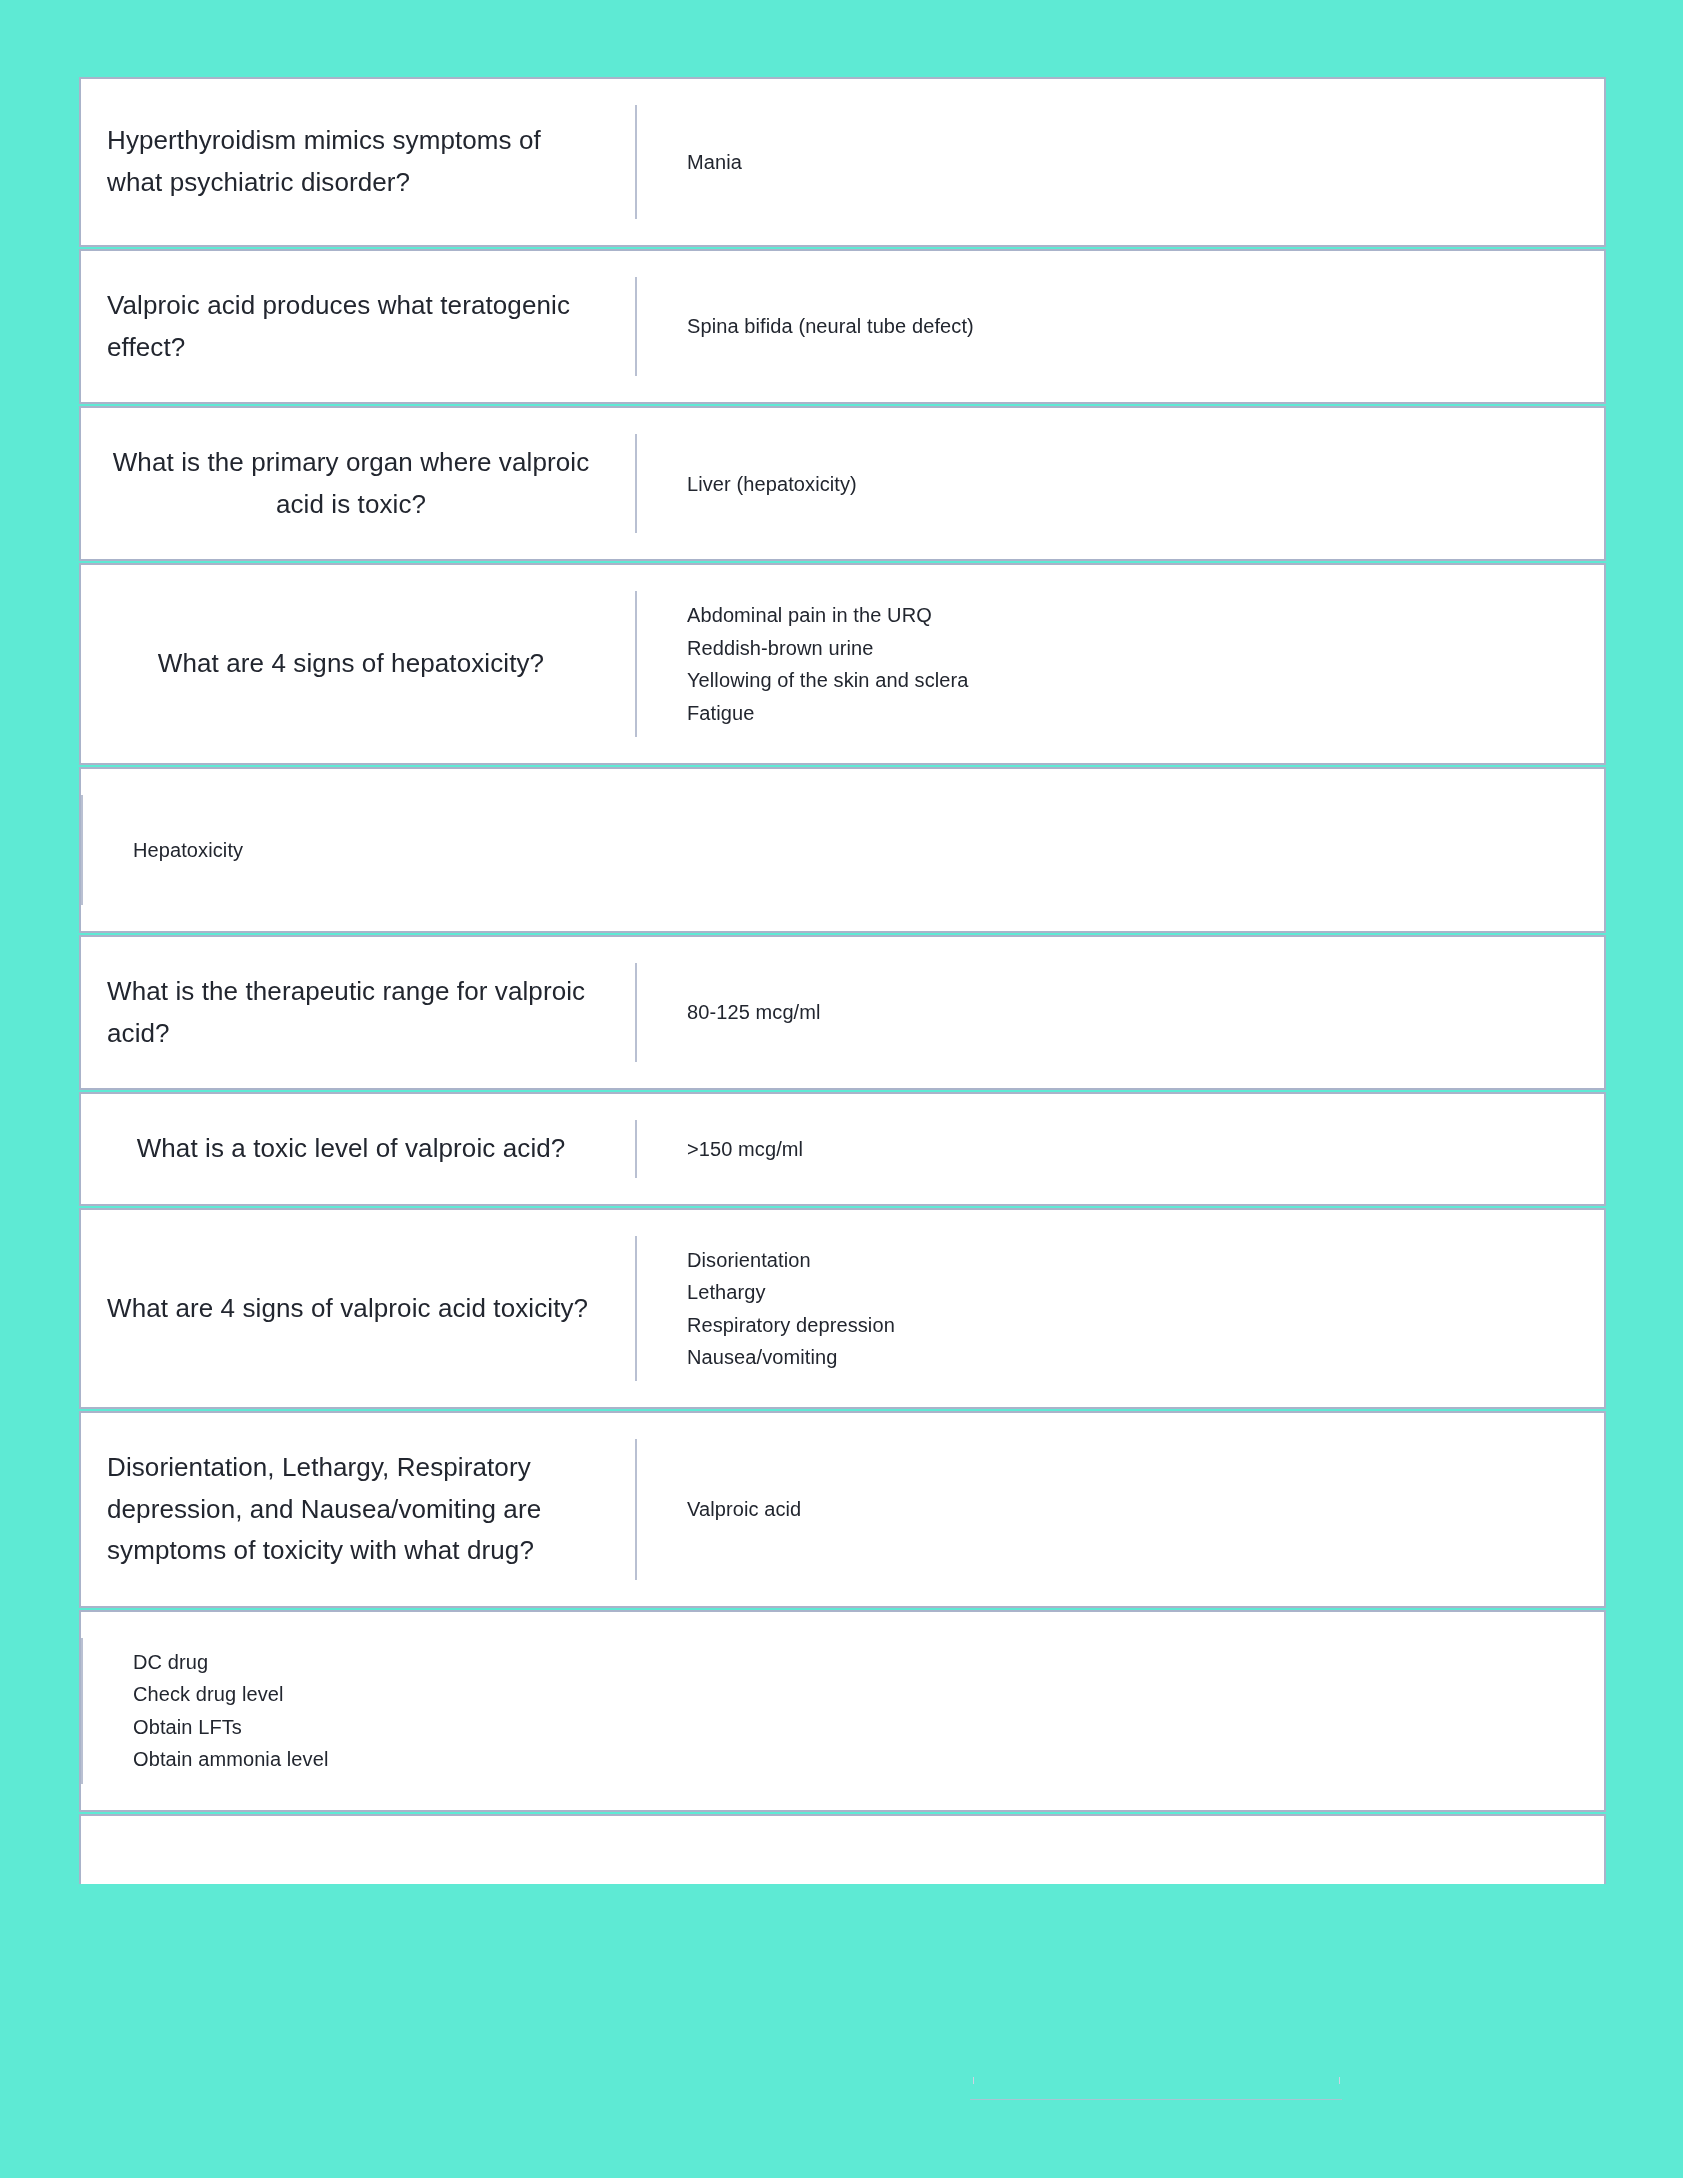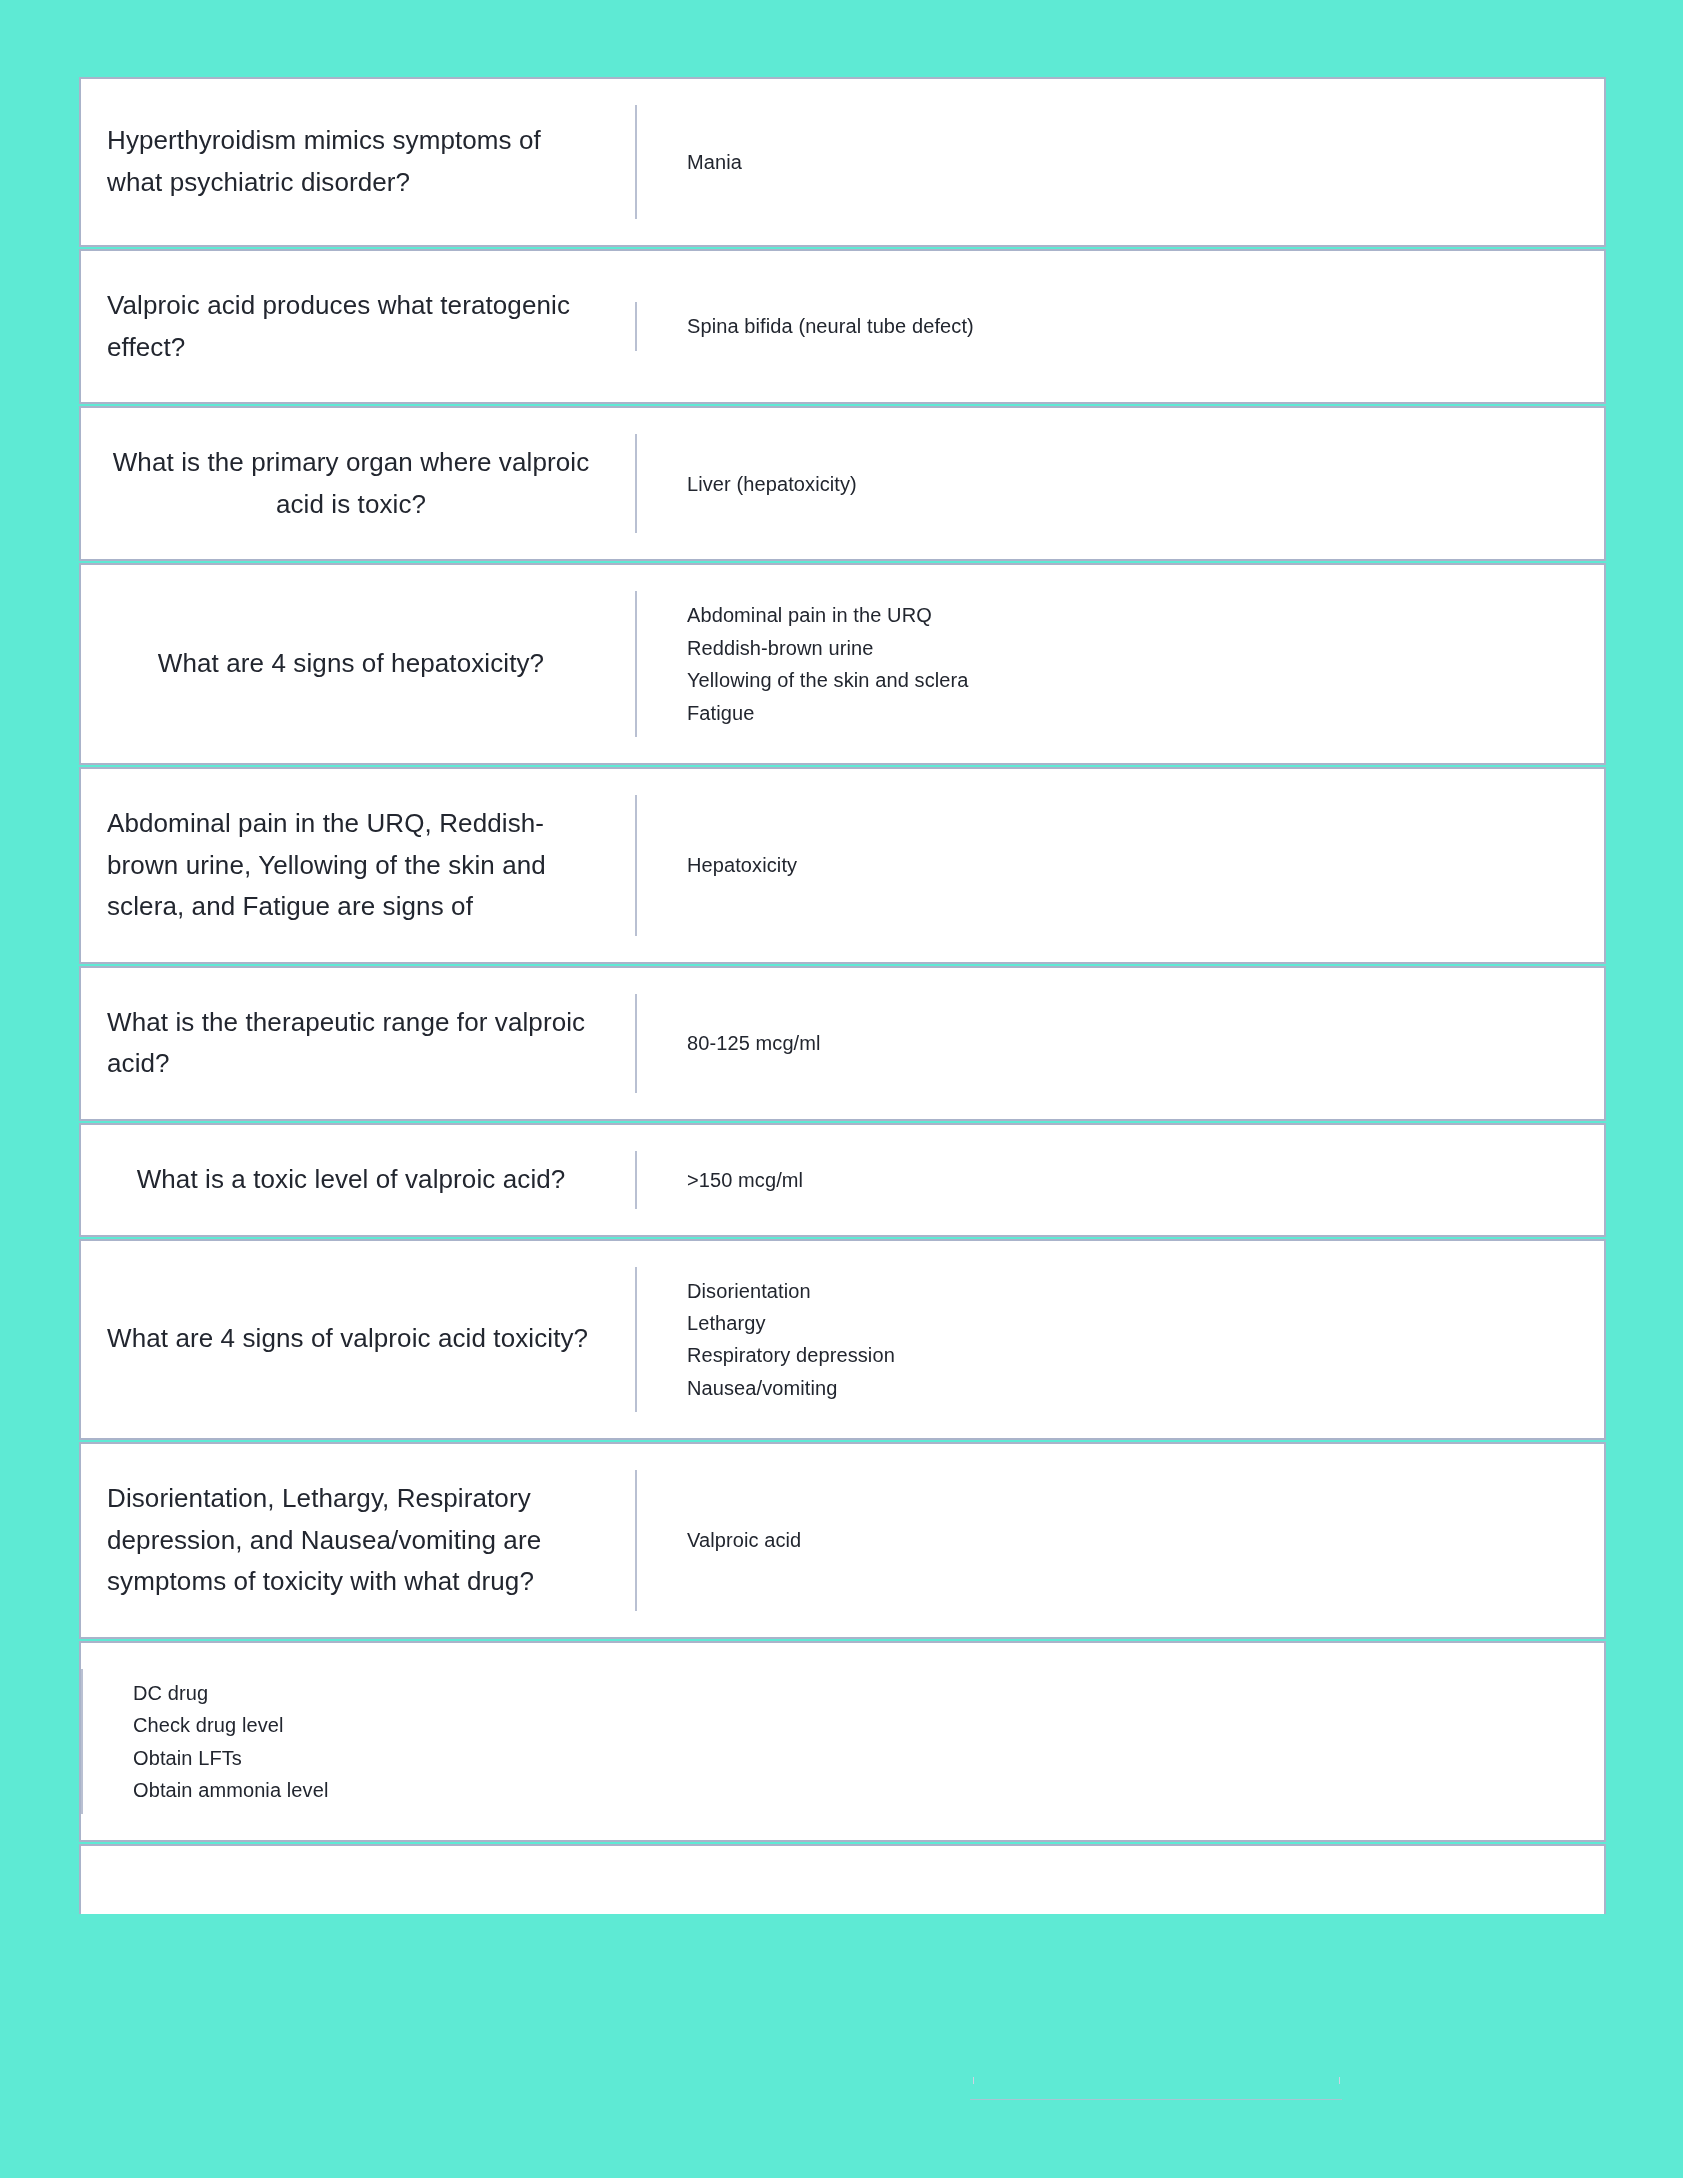--- a/index.html
+++ b/index.html
@@ -100,21 +100,21 @@
   }
   .a-list li {
     font-size: 20px;
     line-height: 1.62;
     color: #22262f;
     letter-spacing: 0.1px;
   }
 
   
   .h-row1 { min-height: 168px; }
-  .h-row2 { min-height: 118px; align-items: center; }
+  .h-row2 { min-height: 118px; }
   .h-row3 { min-height: 118px; text-align: center; }
   .h-row4 { min-height: 186px; }
   .h-row5 { min-height: 164px; }
   .h-row6 { min-height: 115px; }
   .h-row7 { min-height: 81px; }
   .h-row8 { min-height: 182px; }
   .h-row9 { min-height: 160px; }
   .h-row10 { min-height: 188px; }
   .h-row11 { min-height: 61px; }
 
@@ -197,23 +197,20 @@
         <ul class="a-list">
           <li>Abdominal pain in the URQ</li>
           <li>Reddish-brown urine</li>
           <li>Yellowing of the skin and sclera</li>
           <li>Fatigue</li>
         </ul>
       </div>
     </div>
 
     <div class="card-row h-row5">
-      <div class="cell-question">
-        <div class="q-text">Abdominal pain in the URQ, Reddish-brown urine, Yellowing of the skin and sclera, and Fatigue are signs of</div>
-      </div>
       <div class="cell-answer">
         <ul class="a-list">
           <li>Hepatoxicity</li>
         </ul>
       </div>
     </div>
 
     <div class="card-row h-row6">
       <div class="cell-question">
         <div class="q-text">What is the therapeutic range for valproic acid?</div>

